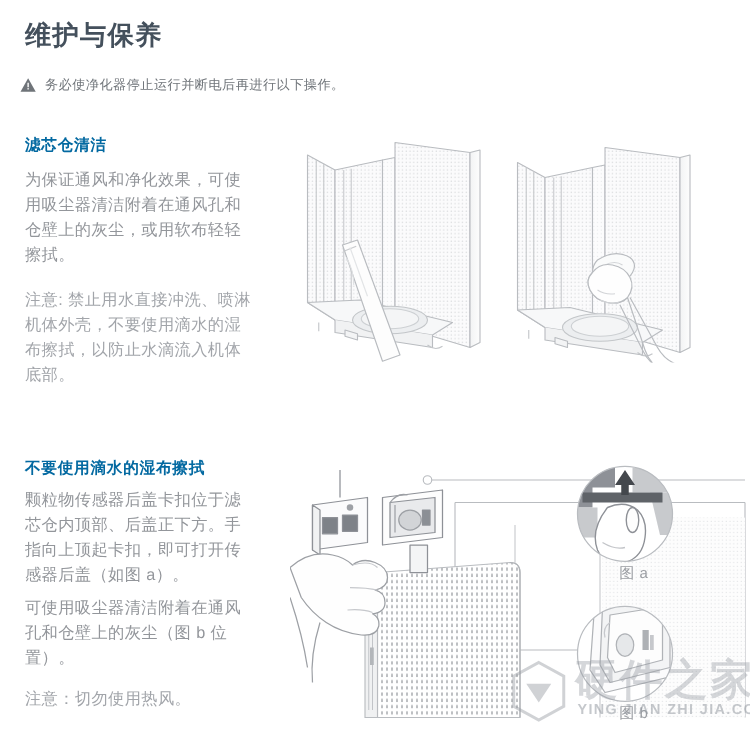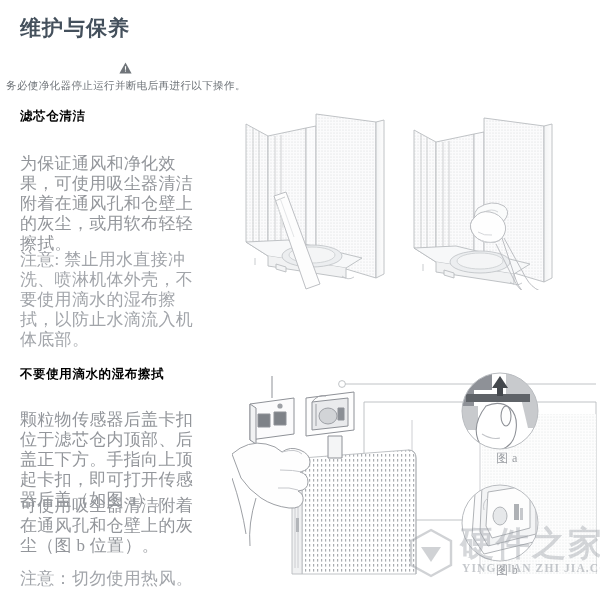--- a/index.html
+++ b/index.html
@@ -6,70 +6,68 @@
     margin: 0; padding: 0;
     background: #ffffff;
   }
   body {
     width: 600px; height: 593px;
     position: relative;
     overflow: hidden;
     font-family: "Liberation Sans", "DejaVu Sans", sans-serif;
     -webkit-font-smoothing: antialiased;
   }
-  .page { position: relative; width: 600px; height: 489px; font-family: Liberation Serif, serif; }
+  .page { position: relative; width: 600px; height: 489px; }
 
   
   .page-title {
     position: absolute;
     left: 20px; top: 16px;
     font-size: 21px;
     font-weight: 700;
     letter-spacing: 1px;
     color: #44505c;
     line-height: 1.2;
   }
   .notice-bar {
     position: absolute;
-    left: 6px; top: 62px;
+    left: 16px; top: 62px;
     display: flex;
     align-items: center;
     gap: 7px;
-    flex-direction: column;
   }
   .warn-icon { display:block; width: 13px; height: 12px; }
   .notice-text {
     font-size: 10.5px;
     color: #6f7479;
     letter-spacing: .4px;
     line-height: 1;
   }
 
   
   .section { position: absolute; }
   .sec1 { left: 0; top: 108px; width: 600px; }
   .sec2 { left: 0; top: 366px; width: 600px; }
 
   .sec-heading {
     position: absolute;
     left: 20px; top: 0;
     font-size: 12.5px;
     font-weight: 700;
-    color: #000000;
+    color: #0369a1;
     letter-spacing: .6px;
   }
   .sec-body {
     position: absolute;
     left: 20px;
     width: 182px;
-    font-size: 17px;
+    font-size: 13px;
     line-height: 20px;
     color: #93969b;
     letter-spacing: .3px;
-    margin-top: 20px;
   }
   .sec1 .body-main { top: 26px; }
   .sec1 .body-note { top: 122px; color: #a2a5aa; }
 
   .sec2 .body-main  { top: 24px; }
   .sec2 .body-main2 { top: 110px; }
   .sec2 .body-note  { top: 183px; color: #a2a5aa; }
 
   
   .illus { position: absolute; }

